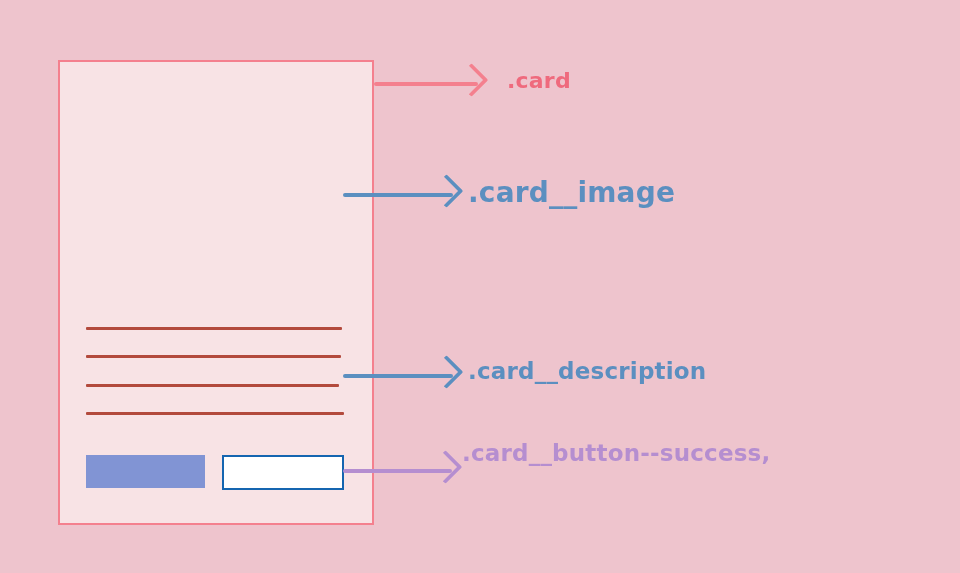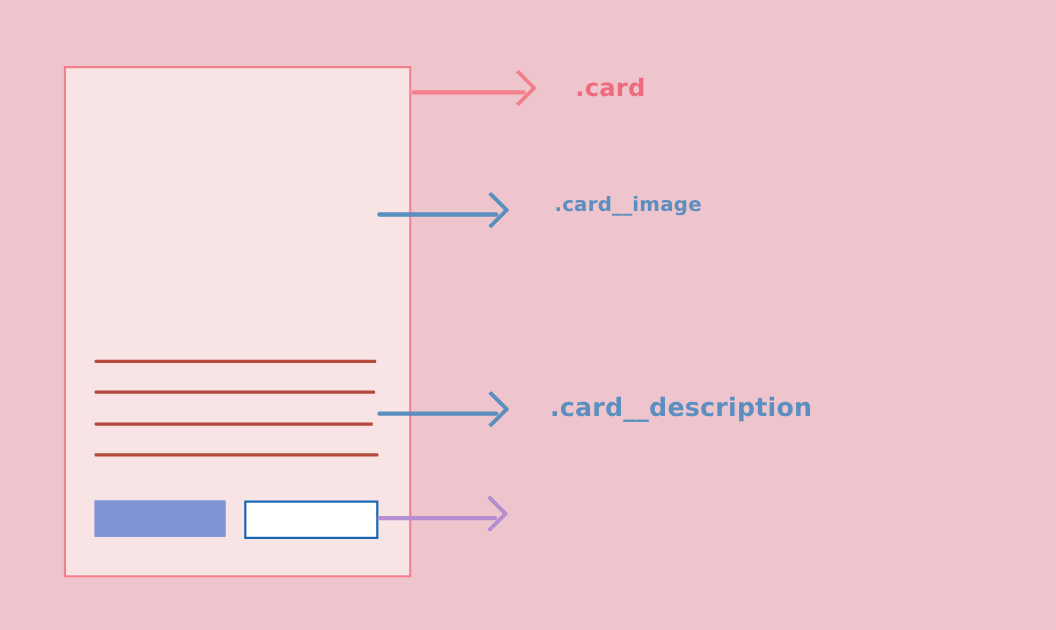--- a/index.html
+++ b/index.html
@@ -134,35 +134,32 @@
     position: absolute;
     font-weight: bold;
     white-space: nowrap;
     letter-spacing: 0.2px;
   }
   .label--card {
     left: 507px;
     top: 68px;
     font-size: 22px;
     color: #ef6a7d;
-    margin-left: 16px;
   }
   .label--image {
     left: 468px;
     top: 176px;
-    font-size: 18px;
+    font-size: 28px;
     color: #5b8fc0;
-    margin-left: 36px;
   }
   .label--description {
     left: 468px;
     top: 358px;
     font-size: 23px;
     color: #5b8fc0;
-    margin-left: 32px;
   }
   .label--buttons {
     left: 462px;
     top: 432px;
     font-size: 23px;
     color: #b58ed0;
     line-height: 42px;
   }
   .label--buttons .ln { display: block; }
 </style>
@@ -209,15 +206,16 @@
     <span class="head"></span>
   </div>
 
   <div class="label label--card">.card</div>
 
   <div class="label label--image">.card__image</div>
 
   <div class="label label--description">.card__description</div>
 
   <div class="label label--buttons">
+    <span class="ln">.card__button--success,</span>
   </div>
 
 </div>
 
 </body></html>

